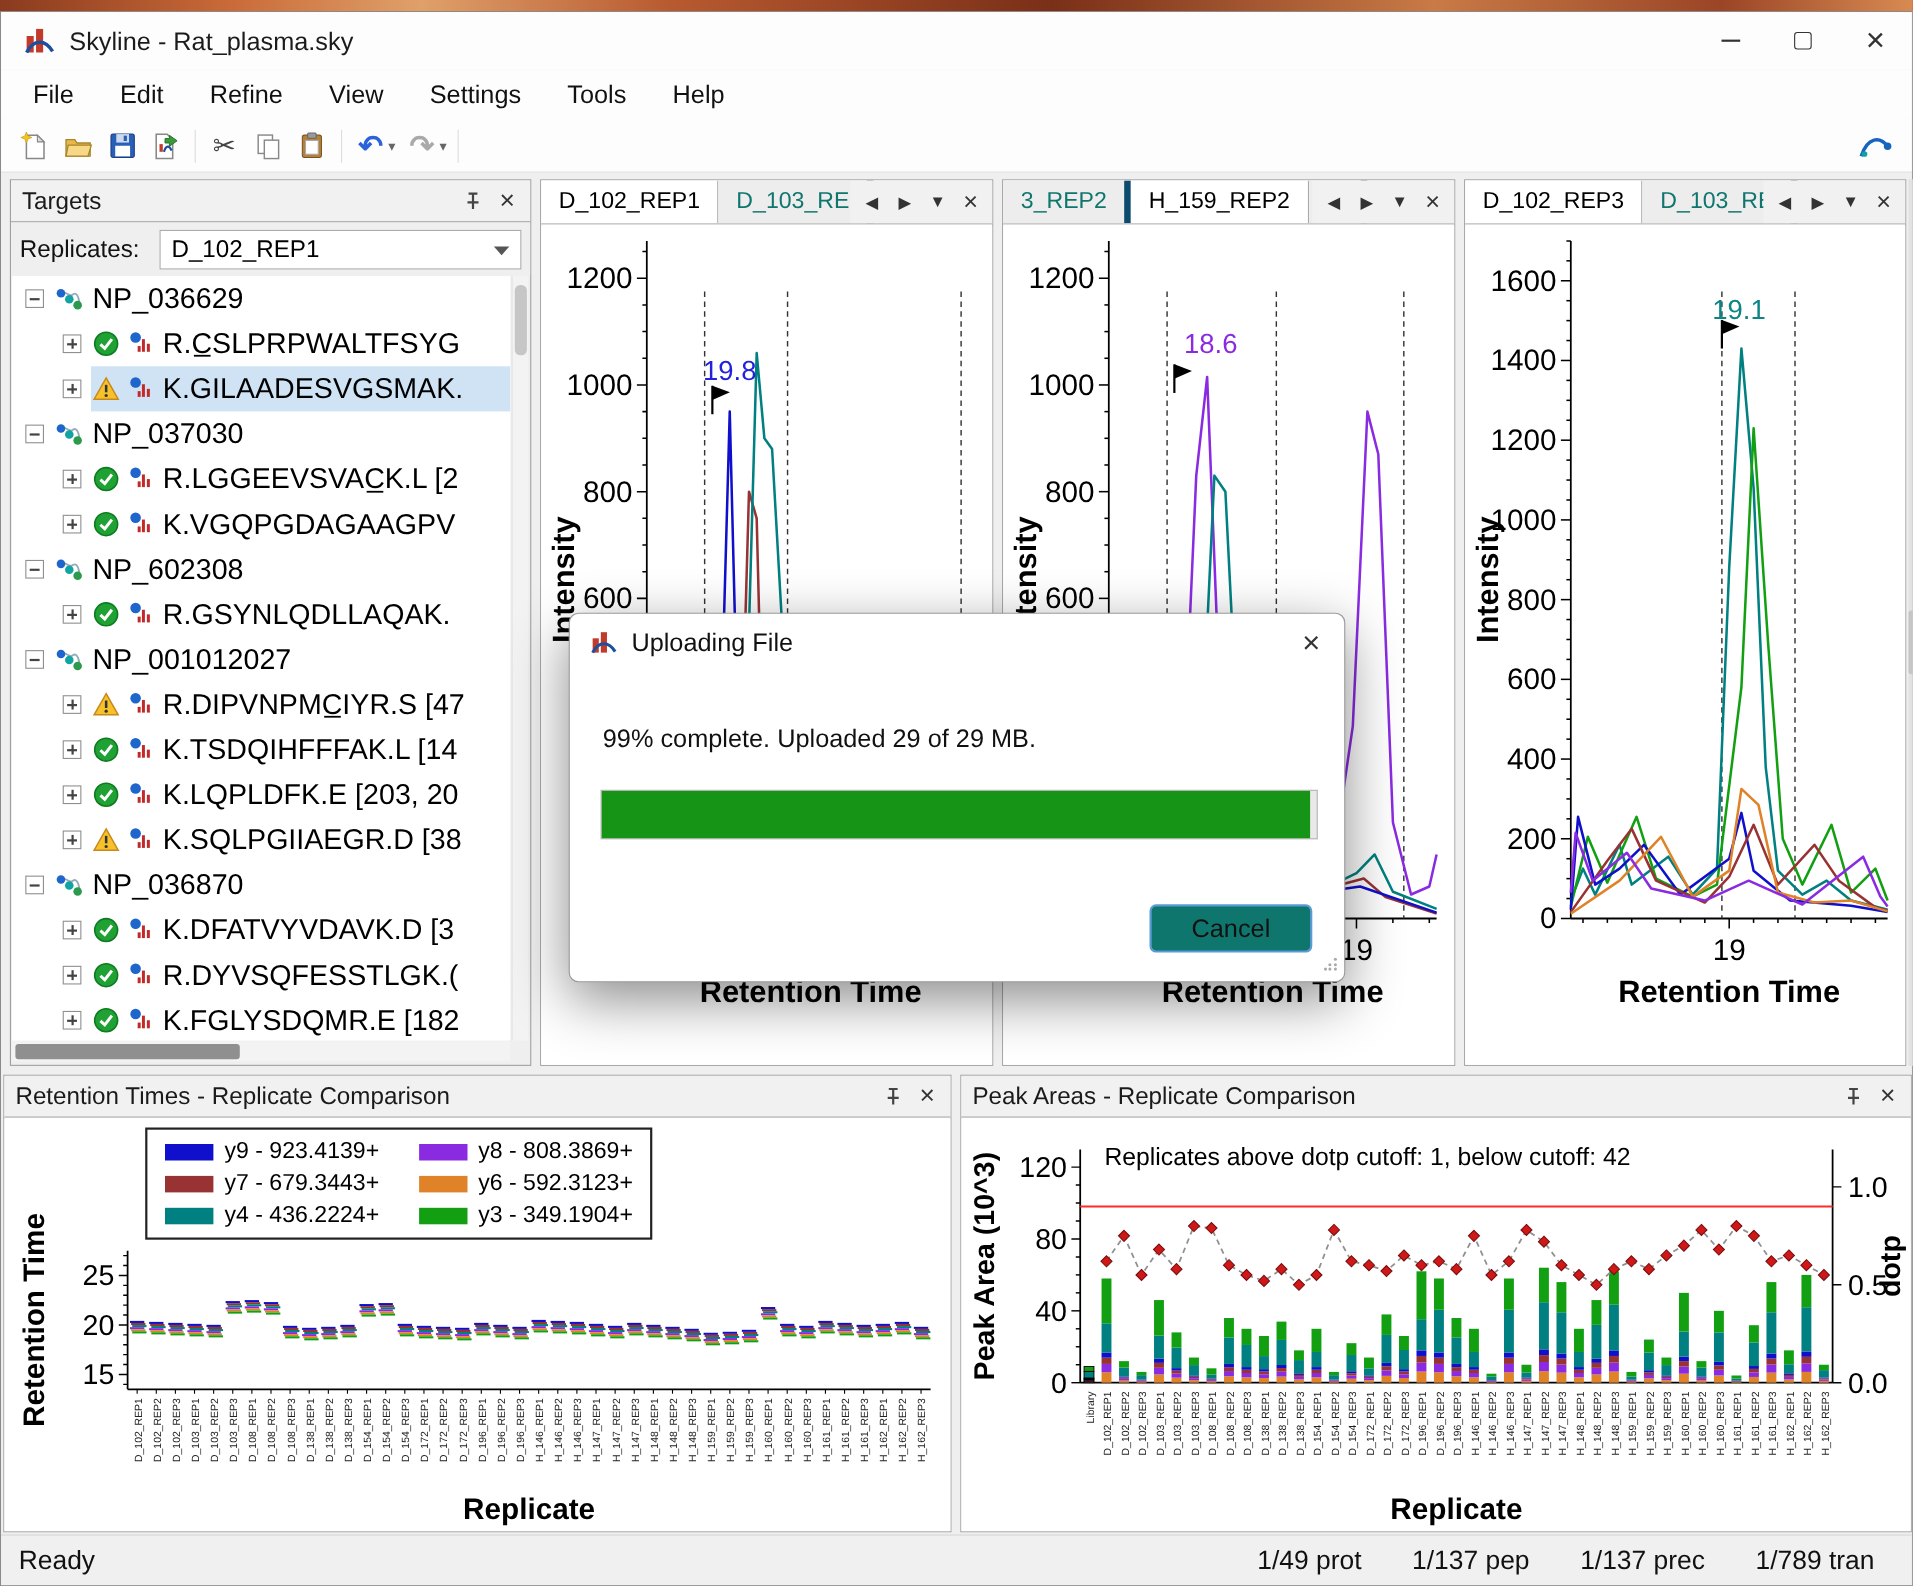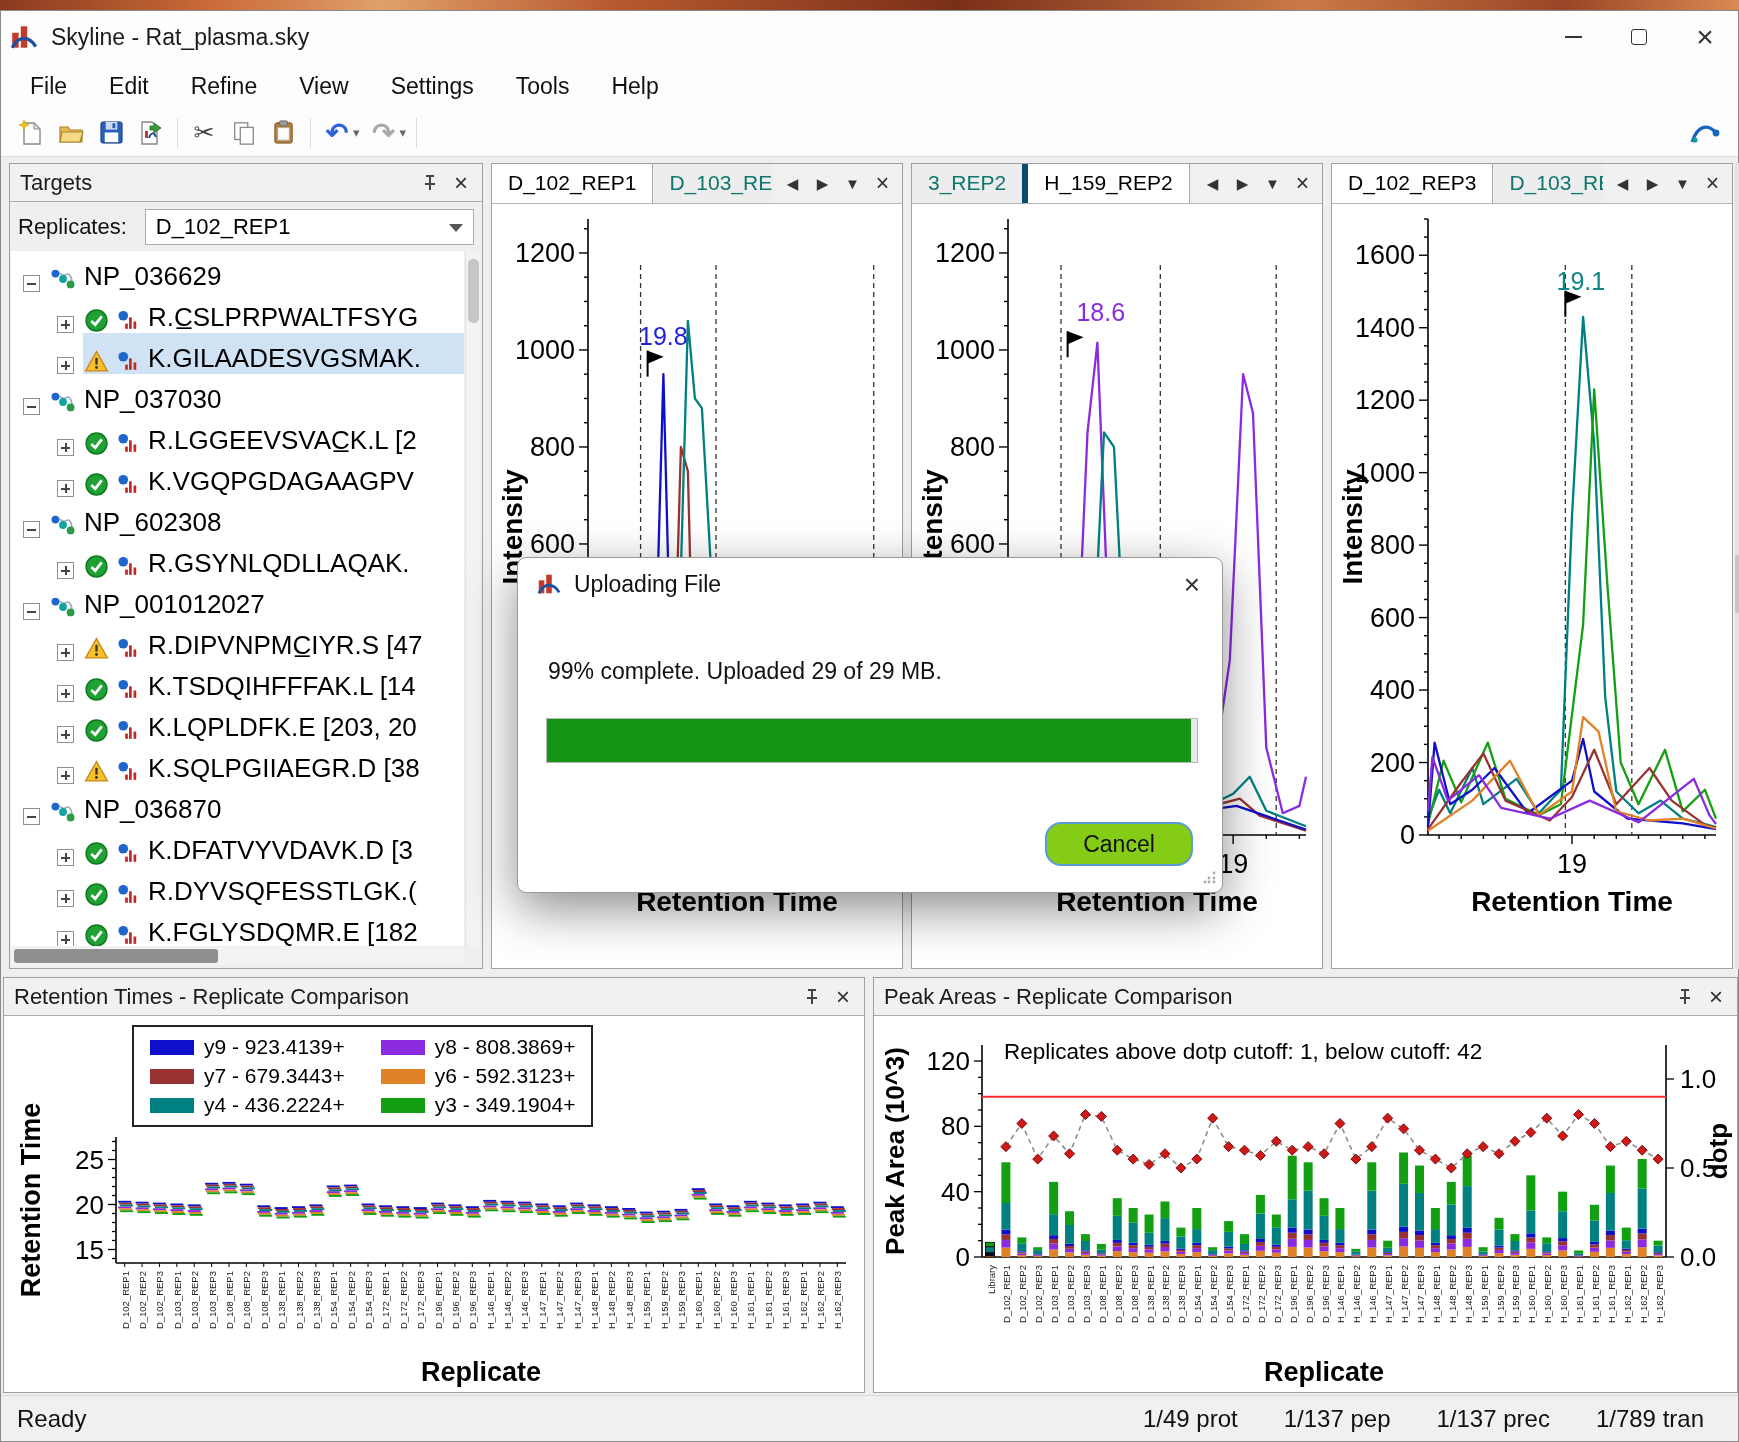--- a/index.html
+++ b/index.html
@@ -2,21 +2,21 @@
 <html><head>
 <meta charset="utf-8">
 <style>
 *{margin:0;padding:0;box-sizing:border-box}
 html,body{background:#444}
 body{font-family:"Liberation Sans",sans-serif}
 .screen{position:relative;width:1739px;height:1442px;overflow:hidden;background:#c05a30}
 .wallpaper{position:absolute;left:0;top:0;width:100%;height:10px;
   background:linear-gradient(90deg,#8a3a1e,#c96a38 12%,#e0a06a 22%,#b85a30 35%,#7a2f18 55%,#c97a46 75%,#9a4526 90%,#d98a52)}
 .window{position:absolute;left:0;top:10px;width:1739px;height:1432px;background:#efefef;border:1px solid #8a8a8a}
-.titlebar{position:absolute;left:0;top:0;width:100%;height:52px;background:#fdfdfd;display:flex;align-items:center;padding-left:8px}
+.titlebar{position:absolute;left:0;top:0;width:100%;height:52px;background:#fdfdfd;display:flex;align-items:center;padding-left:20px}
 .title-text{margin-left:12px;font-size:23px;color:#1b1b1b}
 .win-controls{position:absolute;right:0;top:0;height:52px;display:flex}
 .win-btn{width:66px;height:52px;display:flex;align-items:center;justify-content:center;color:#222;cursor:default}
 .glyph-min{width:17px;height:2px;background:#333}
 .glyph-max{width:16px;height:16px;border:1.6px solid #333;border-radius:3px}
 .glyph-close{font-size:30px;line-height:30px;color:#333}
 .menubar{position:absolute;top:52px;left:0;width:100%;height:46px;background:#fdfdfd;display:flex;align-items:center;padding-left:8px}
 .menu-item{font-size:23px;color:#111;padding:0 21px;line-height:46px}
 .toolbar{position:absolute;top:98px;left:0;width:100%;height:48px;background:#fdfdfd;border-bottom:1px solid #dcdcdc;display:flex;align-items:center;padding-left:10px}
 .tool-btn{width:40px;height:42px;display:flex;align-items:center;justify-content:center}
@@ -30,21 +30,21 @@
 .dock-panel{position:absolute;background:#fff;border:1px solid #a0a0a0}
 .panel-header{height:38px;display:flex;align-items:center;background:#f1f1f1;border-bottom:1px solid #ababab;font-size:22px;color:#1a1a1a;padding:0 10px}
 .hdr-icons{margin-left:auto;display:flex;align-items:center;gap:10px}
 .hdr-x{font-size:24px;color:#333;line-height:24px;padding:0 4px}
 .targets-panel{left:8px;top:6px;width:474px;height:806px;background:#efefef}
 .replicates-row{position:absolute;top:39px;left:0;right:0;height:47px;display:flex;align-items:center;padding:0 8px;background:#efefef}
 .replicates-label{font-size:22px;color:#111;margin-right:18px}
 .combo{flex:1;height:36px;background:#fff;border:1px solid #ababab;display:flex;align-items:center;padding:0 10px;font-size:22px;position:relative}
 .combo-arrow{position:absolute;right:10px;top:14px;width:0;height:0;border-left:7px solid transparent;border-right:7px solid transparent;border-top:8px solid #555}
 .tree{position:absolute;top:87px;left:1px;right:18px;bottom:22px;background:#fff;overflow:hidden}
-.trow{height:41px;display:flex;align-items:flex-end;font-size:26px;color:#000;white-space:nowrap}
+.trow{height:41px;display:flex;align-items:center;font-size:26px;color:#000;white-space:nowrap}
 .trow.sel{background:linear-gradient(90deg,transparent 72px,#cfe3f5 72px)}
 .expander{width:17px;height:17px;border:1px solid #8f8f8f;background:#fff;position:relative;flex:none;margin-right:10px}
 .prot .expander{margin-left:12px}
 .pep .expander{margin-left:46px}
 .expander::before{content:"";position:absolute;left:3px;right:3px;top:50%;margin-top:-1px;height:2px;background:#444}
 .expander.plus::after{content:"";position:absolute;top:3px;bottom:3px;left:50%;margin-left:-1px;width:2px;background:#444}
 .ticon{flex:none;margin-right:8px}
 .tlabel{overflow:hidden}
 .vscroll{position:absolute;right:2px;top:87px;bottom:22px;width:15px;background:#f3f3f3;border-left:1px solid #e2e2e2}
 .vthumb{position:absolute;left:2px;top:8px;width:11px;height:64px;background:#c6c6c6;border-radius:5px}
@@ -68,21 +68,21 @@
 .right-strip .vthumb{left:0;width:5px;top:392px;height:58px}
 .statusbar{position:absolute;left:0;bottom:0;width:100%;height:46px;background:#f0f0f0;border-top:1px solid #d8d8d8;display:flex;align-items:center;font-size:24px;color:#111;padding:0 16px}
 .status-counts{margin-left:auto;display:flex;gap:46px;margin-right:18px}
 .dialog{position:absolute;left:516px;top:546px;width:706px;height:336px;background:#fff;border:1px solid #9a9a9a;border-radius:9px;box-shadow:0 16px 50px rgba(0,0,0,.45);z-index:90}
 .dialog-titlebar{display:flex;align-items:center;height:52px;padding-left:18px}
 .dialog-title{margin-left:12px;font-size:23px;color:#111}
 .dialog-close{position:absolute;right:2px;top:2px;width:56px;height:50px;display:flex;align-items:center;justify-content:center;font-size:28px;color:#333}
 .dialog-message{position:absolute;left:30px;top:100px;font-size:23px;color:#111}
 .progress-track{position:absolute;left:28px;top:160px;width:652px;height:45px;border:1px solid #b6b6b6;background:#e9e9e9}
 .progress-fill{height:100%}
-.cancel-btn{position:absolute;right:29px;bottom:26px;width:148px;height:44px;background:#84cc16;border:2px solid #5b9bd5;border-radius:16px;font-size:23px;font-family:inherit;color:#111}
+.cancel-btn{position:absolute;right:29px;bottom:26px;width:148px;height:44px;background:#0f766e;border:2px solid #5b9bd5;border-radius:6px;font-size:23px;font-family:inherit;color:#111}
 .resize-grip{position:absolute;right:5px;bottom:4px}
 svg text{font-family:"Liberation Sans",sans-serif}
 </style>
 </head>
 <body>
 
 <div class="screen">
   <div class="wallpaper"></div>
 
   <div class="window">

